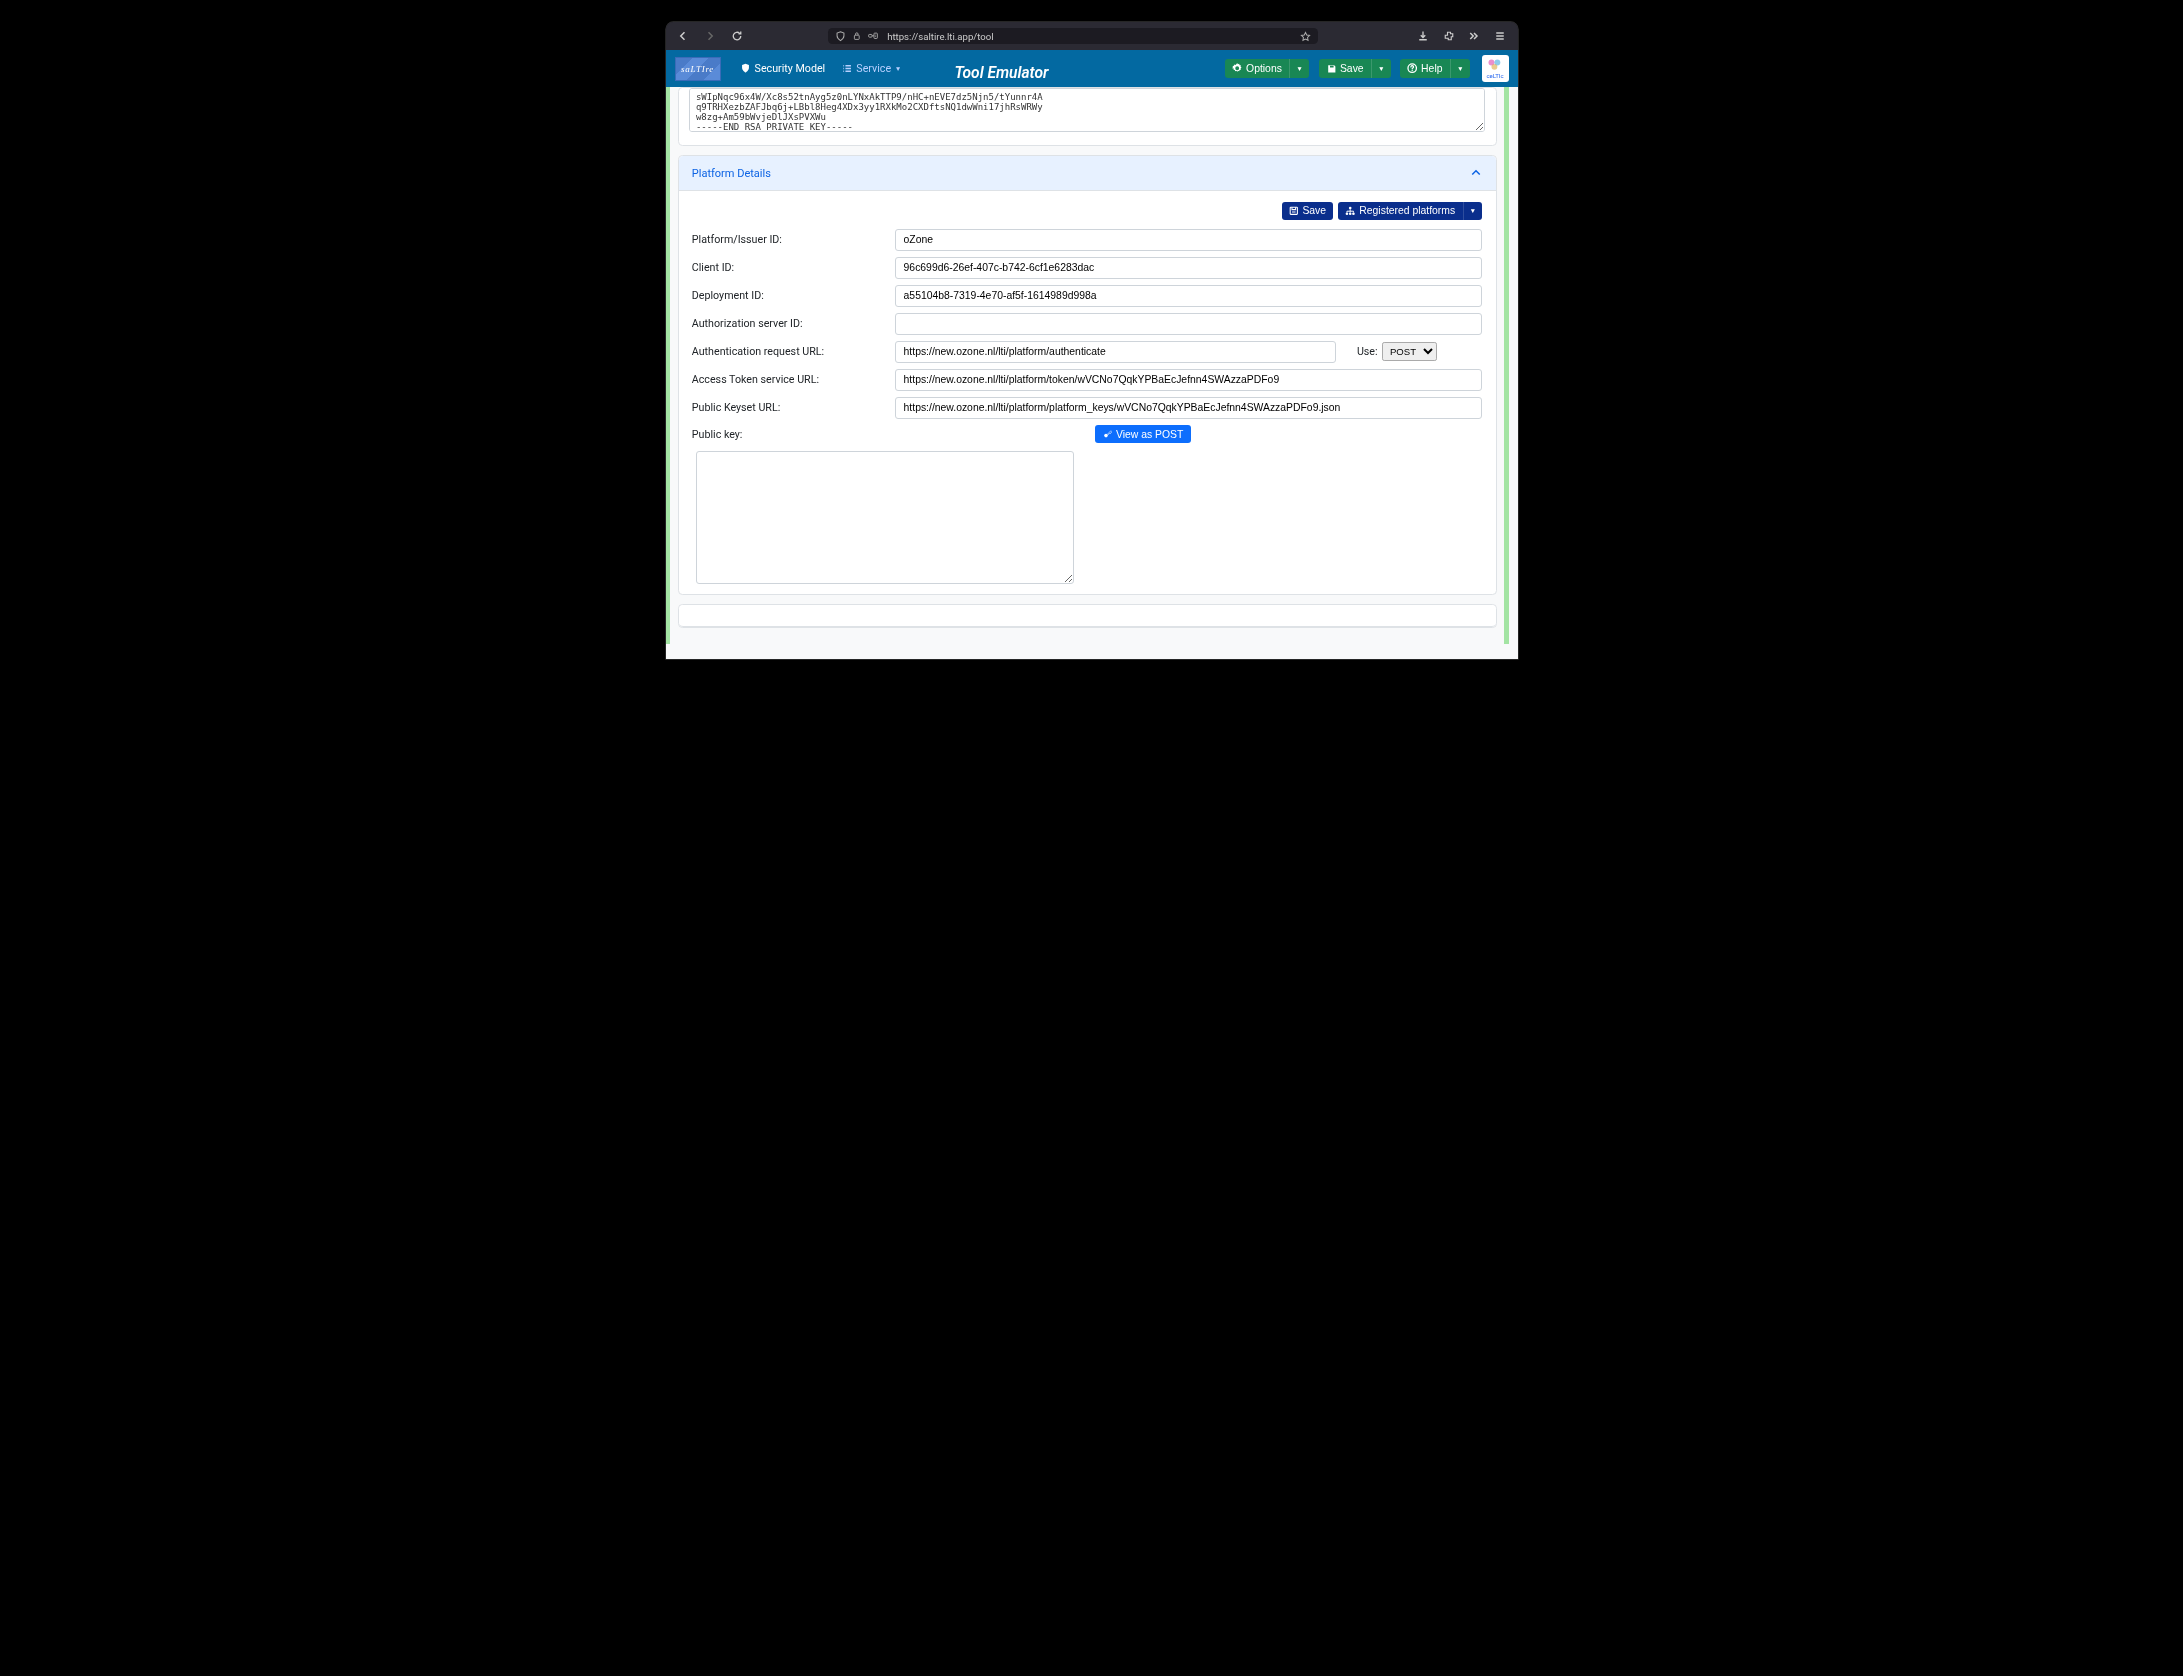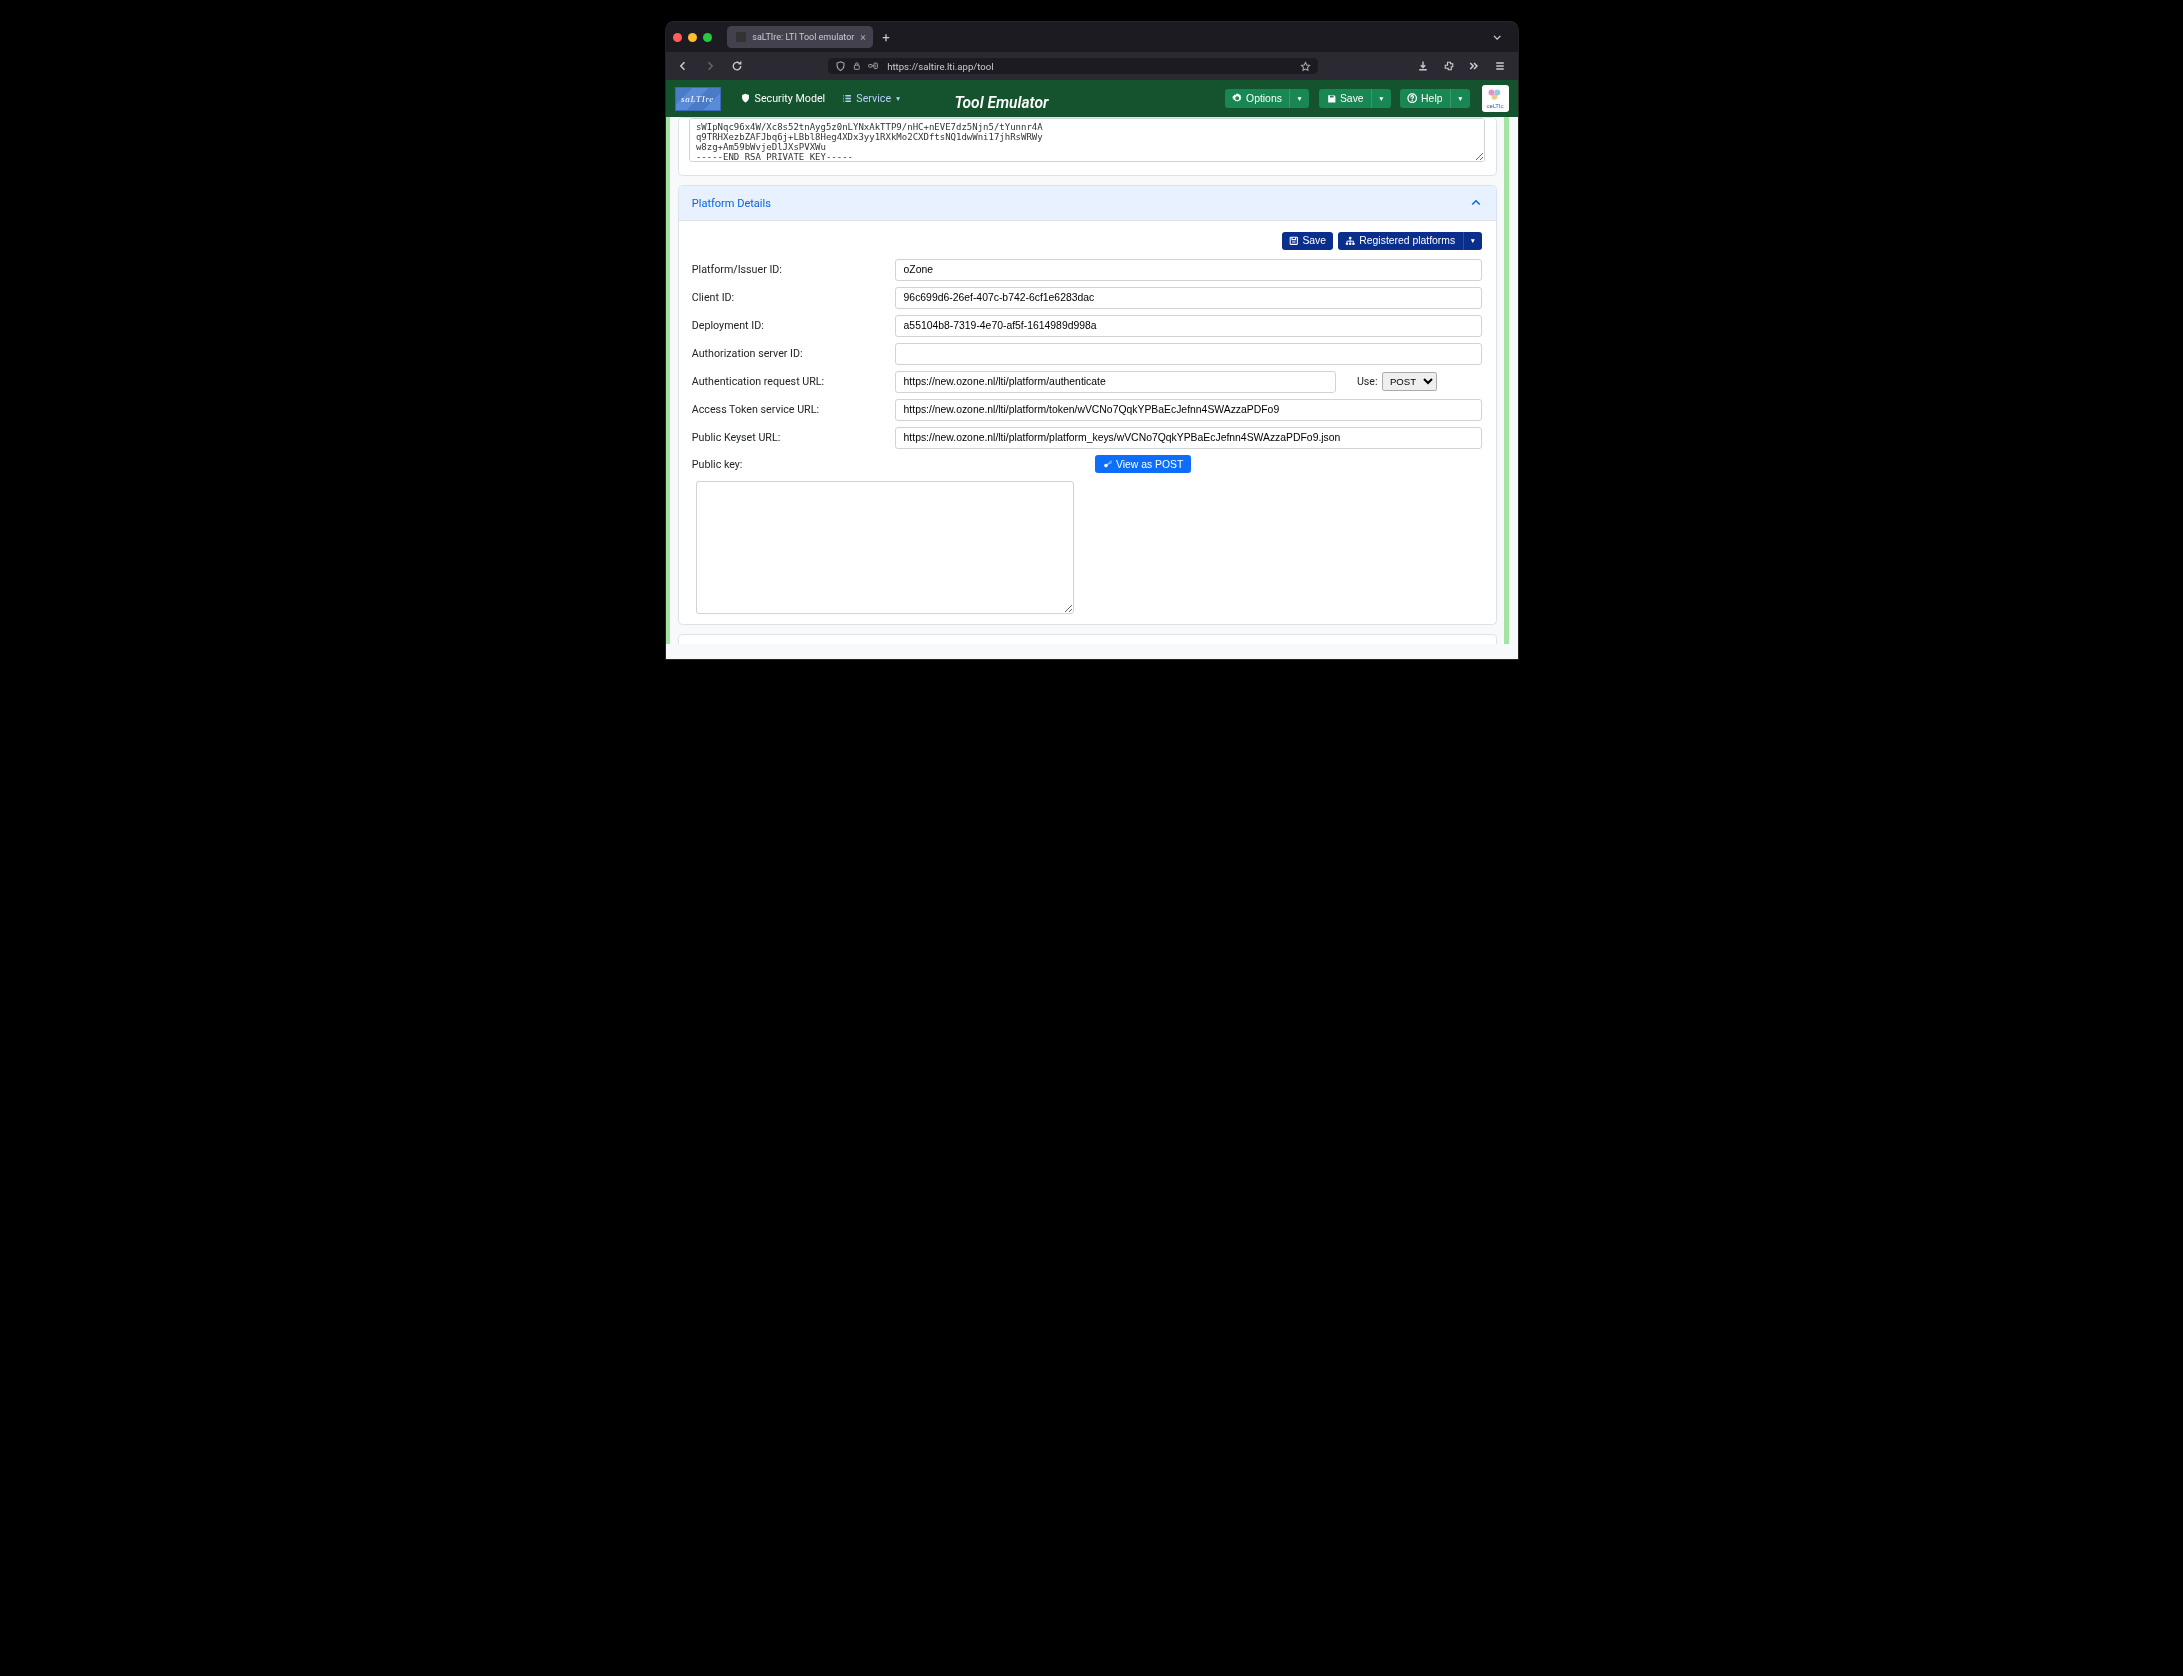--- a/index.html
+++ b/index.html
@@ -19,21 +19,21 @@
 .toolbar { height: 28px; display: flex; align-items: center; padding: 0 7.4px; background: #2b2a33; gap: 6px; }
 .nav-icon { width: 21px; height: 21px; display: flex; align-items: center; justify-content: center; color: #ccc; cursor: pointer; border-radius: 3px; }
 .nav-icon.disabled { color: #666; }
 .urlbar { flex: 1; display: flex; align-items: center; gap: 6px; background: #1c1b22; border-radius: 4.4px; padding: 3px 7.4px; height: 16px; color: #ccc; font-size: 9.6px; margin: 0 59px 0 74px; }
 .urlbar .shield, .urlbar .lock, .urlbar .perm { color: #aaa; font-size: 10.4px; }
 .urlbar .star { margin-left: auto; color: #aaa; }
 .right-icons { display: flex; gap: 4.4px; margin-left: 30px;}
 .content { flex: 1; background: #f8f9fa; overflow: hidden; position: relative; }
 .left-edge, .right-edge { position: absolute; top: 37px; bottom: 15px; width: 4.4px; background: #a3e4a3; } 
 .left-edge { left: 0; } .right-edge { right: 9px; }
-.topnav { height: 37px; background: #14532d; display: flex; align-items: center; padding: 4px 9px; gap: 6px; color: #fff; }
+.topnav { height: 37px; background: #0369a1; display: flex; align-items: center; padding: 4px 9px; gap: 6px; color: #fff; }
 .logo { width: 46px; height: 24px; background: linear-gradient(135deg,#4a7bc8 25%,#5a8bd8 25%,#5a8bd8 50%,#4a7bc8 50%,#4a7bc8 75%,#5a8bd8 75%); display: flex; align-items: center; justify-content: center; font-style: italic; font-size: 9px; letter-spacing: 0.7px; font-family: Georgia, serif; border:0.7px solid #3a6bb8;}
 .nav-item { display: flex; align-items: center; gap: 3.7px; font-size: 10.7px; cursor: pointer; padding: 0 3px; }
 .nav-item.svc { color: #b8d0ff; }
 .page-title { font-size: 15.6px; font-style: italic; font-weight: 600; margin-left: 44px; margin-top: 8px; }
 .nav-spacer { flex: 1; }
 .btn { display: inline-flex; align-items: center; gap: 3.7px; padding: 3.7px 7.4px; border-radius: 3px; font-size: 10.4px; cursor: pointer; border: none; }
 .btn.green { background: #198754; color: #fff; }
 .btn.blue { background: #0d6efd; color: #fff; }
 .btn.darkblue { background: #0a2e8c; color: #fff; }
 .btn-group { display: flex; }
@@ -63,40 +63,20 @@
 .pubkey-ta-wrap { width: 100%; display:flex; }
 textarea.pubkey-ta { width: 378px; height: 133px; border: 0.7px solid #ced4da; border-radius: 3px; margin-top: 7.4px; resize: both; }
 svg { display: block; }
 </style>
 </head>
 <body>
 
 <div class="viewport">
   <div class="browser-window">
 
-    <div class="titlebar">
-      <div class="traffic-lights">
-        <div class="tl red"></div>
-        <div class="tl yellow"></div>
-        <div class="tl green"></div>
-      </div>
-      <div class="tabs">
-        <div class="tab">
-          <span class="favicon"></span>
-          <span>saLTIre: LTI Tool emulator</span>
-          <span class="close">×</span>
-        </div>
-        <div class="newtab">+</div>
-      </div>
-      <div class="tab-expand">
-        <svg width="10.4" height="10.4" viewBox="0 0 16 16" fill="none" stroke="currentColor" stroke-width="2">
-            <path d="M3 6l5 5 5-5"></path>
-          </svg>
-      </div>
-    </div>
 
     <div class="toolbar">
       <div class="nav-icon">
           <svg width="12" height="12" viewBox="0 0 16 16" fill="none" stroke="currentColor" stroke-width="2">
             <path d="M10 3L5 8l5 5"></path>
           </svg>
         </div>
       <div class="nav-icon disabled">
           <svg width="12" height="12" viewBox="0 0 16 16" fill="none" stroke="currentColor" stroke-width="2">
             <path d="M6 3l5 5-5 5"></path>

